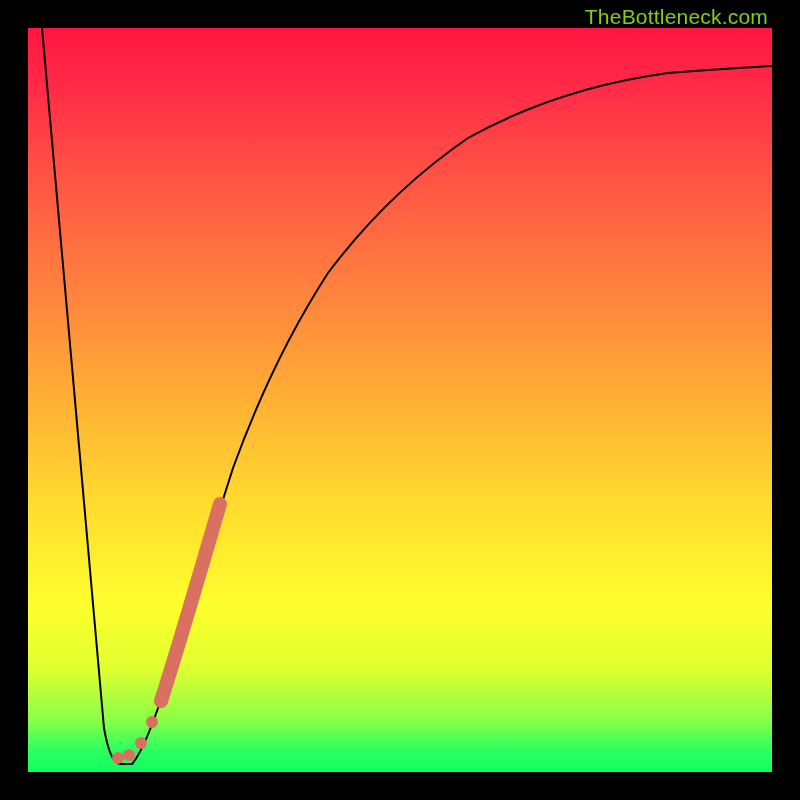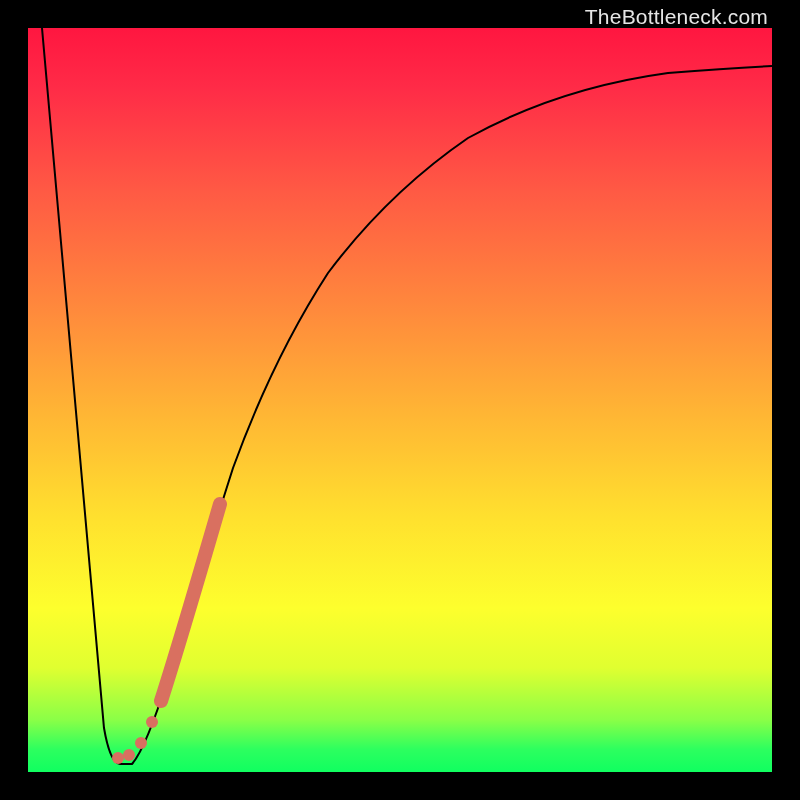--- a/index.html
+++ b/index.html
@@ -38,21 +38,21 @@
       #2cff5f 97%,
       #10ff60 100%
     );
   }
   .watermark {
     position: absolute;
     top: 5px;
     right: 32px;
     font-size: 21px;
     font-weight: 400;
-    color: #e5e5e5;
+    color: #84cc16;
     letter-spacing: 0.2px;
   }
   svg.curve {
     position: absolute;
     left: 0;
     top: 0;
     width: 744px;
     height: 744px;
     overflow: visible;
   }

